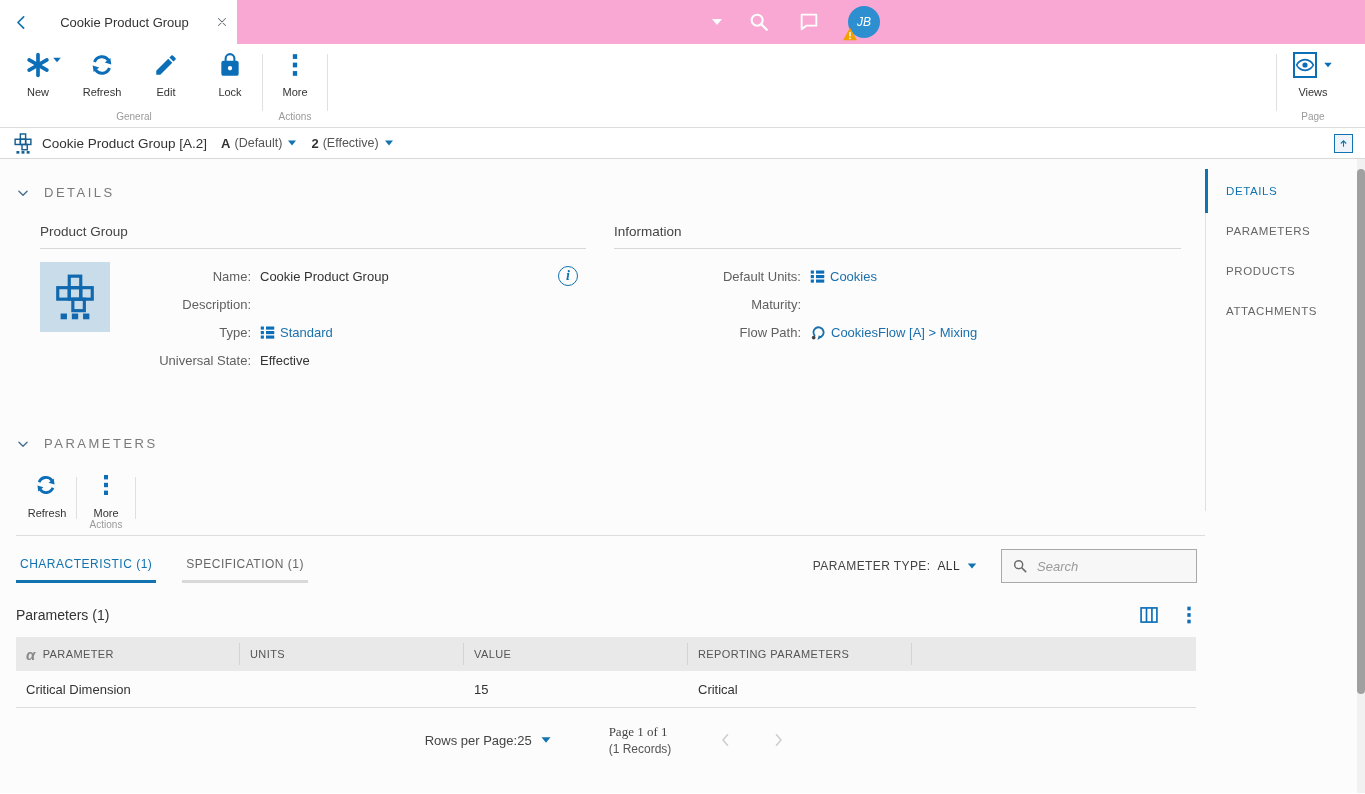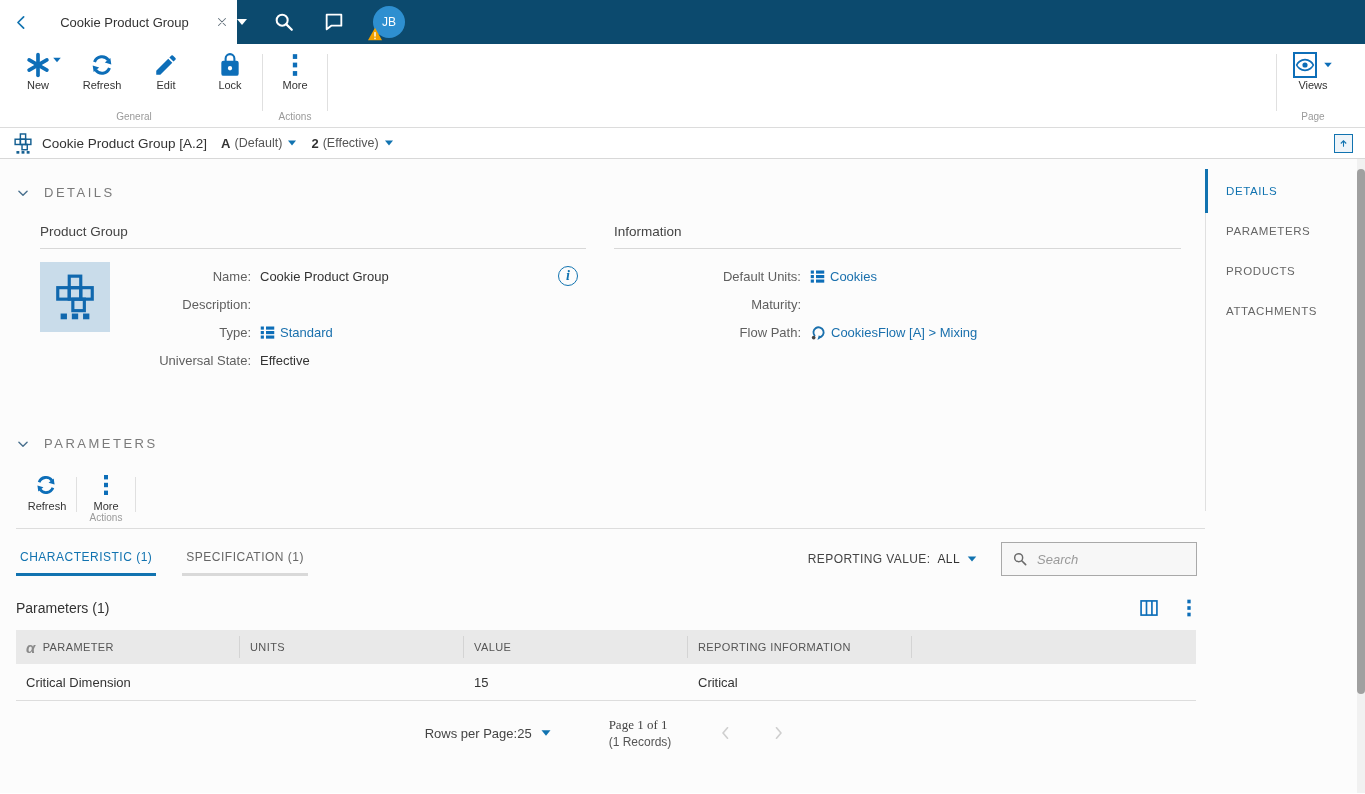--- a/index.html
+++ b/index.html
@@ -6,34 +6,34 @@
   body { font-family:"Liberation Sans","DejaVu Sans",sans-serif; background:#fff; }
   .screen { position:relative; width:1365px; height:794px; background:#fff; overflow:hidden; }
 
   
   .topbar { height:44px; display:flex; }
   .tab-area { width:237px; background:#fff; display:flex; align-items:center; }
   .back-btn { width:42px; height:100%; display:flex; align-items:center; justify-content:center; cursor:pointer; color:#1173b0; }
   .tab { flex:1; display:flex; align-items:center; height:100%; cursor:pointer; }
   .tab-label { flex:1; text-align:center; font-size:13px; color:#333; }
   .tab-close { width:30px; display:flex; align-items:center; justify-content:center; color:#64727d; cursor:pointer; }
-  .topbar-blue { flex:1; background:#0c4a6e; display:flex; align-items:center; justify-content:flex-start; }
+  .topbar-blue { flex:1; background:#f9a8d4; display:flex; align-items:center; justify-content:center;font-style:italic; }
   .tb-caret { margin-right:26px; cursor:pointer; }
   .caret { width:0; height:0; border-left:5px solid transparent; border-right:5px solid transparent; border-top:6px solid currentColor; display:inline-block; }
   .tb-ic { width:22px; height:22px; color:#fff; margin-right:28px; cursor:pointer; }
   .avatar { position:relative; width:32px; height:32px; border-radius:50%; background:#2e8fd0; color:#fff; font-size:12px; display:flex; align-items:center; justify-content:center; margin-right:10px; cursor:pointer; }
   .warn { position:absolute; left:-6px; bottom:-3px; width:16px; height:14px; }
 
   
   .ribbon { height:84px; background:#fff; border-bottom:1px solid #dcdcdc; display:flex; padding-left:6px; }
   .rgroup { display:flex; flex-direction:column; }
   .rbuttons { display:flex; flex:1; padding-top:8px; }
   .rbtn { width:64px; display:flex; flex-direction:column; align-items:center; cursor:pointer; }
   .rbtn .ic { width:26px; height:26px; color:#0d6eb8; position:relative; }
-  .rbtn .lbl { font-size:11px; color:#333; margin-top:1px; }
+  .rbtn .lbl { font-size:11px; color:#333; margin-top:8px; }
   .rbtn .mini-caret { position:absolute; right:-11px; top:5px; color:#0d6eb8; transform:scale(.75); }
   .glabel { text-align:center; font-size:10px; color:#9a9a9a; padding-bottom:5px; }
   .rsep { width:1px; background:#e0e0e0; margin:10px 0 16px; }
   .rspacer { flex:1; }
   .views-box { width:26px; height:26px; border:2px solid #0d6eb8; display:flex; align-items:center; justify-content:center; color:#0d6eb8; }
   .views-box svg { width:20px; height:20px; }
   .rgroup.page-group { padding-right:16px; }
 
   
   .crumb { height:31px; border-bottom:1px solid #d8d8d8; display:flex; align-items:center; padding:0 12px 0 14px; background:#fff; }
@@ -457,21 +457,21 @@
           <div class="glabel">Actions</div>
         </div>
         <div class="rsep"></div>
       </div>
 
       <div class="tabsrow">
         <span class="ptab active">CHARACTERISTIC (1)</span>
         <span class="ptab inactive">SPECIFICATION (1)</span>
         <span class="tabspacer"></span>
         <span class="reptype">
-          <span>REPORTING VALUE:</span>
+          <span>PARAMETER TYPE:</span>
           <span class="val">ALL</span>
           <span class="caret"></span>
         </span>
         <span class="searchbox">
           <svg>
               <use href="#i-search"></use>
             </svg>
           <input type="text" placeholder="Search" style="">
         </span>
       </div>
@@ -489,21 +489,21 @@
       </div>
 
       <div class="ptable">
         <div class="thead">
           <span class="th">
               <span class="alpha">α</span>
               <span>PARAMETER</span>
             </span>
           <span class="th">UNITS</span>
           <span class="th">VALUE</span>
-          <span class="th">REPORTING INFORMATION</span>
+          <span class="th">REPORTING PARAMETERS</span>
           <span class="th"></span>
         </div>
         <div class="trow">
           <span class="td link">Critical Dimension</span>
           <span class="td"></span>
           <span class="td">15</span>
           <span class="td">Critical</span>
           <span class="td"></span>
           <span class="td"></span>
         </div>

